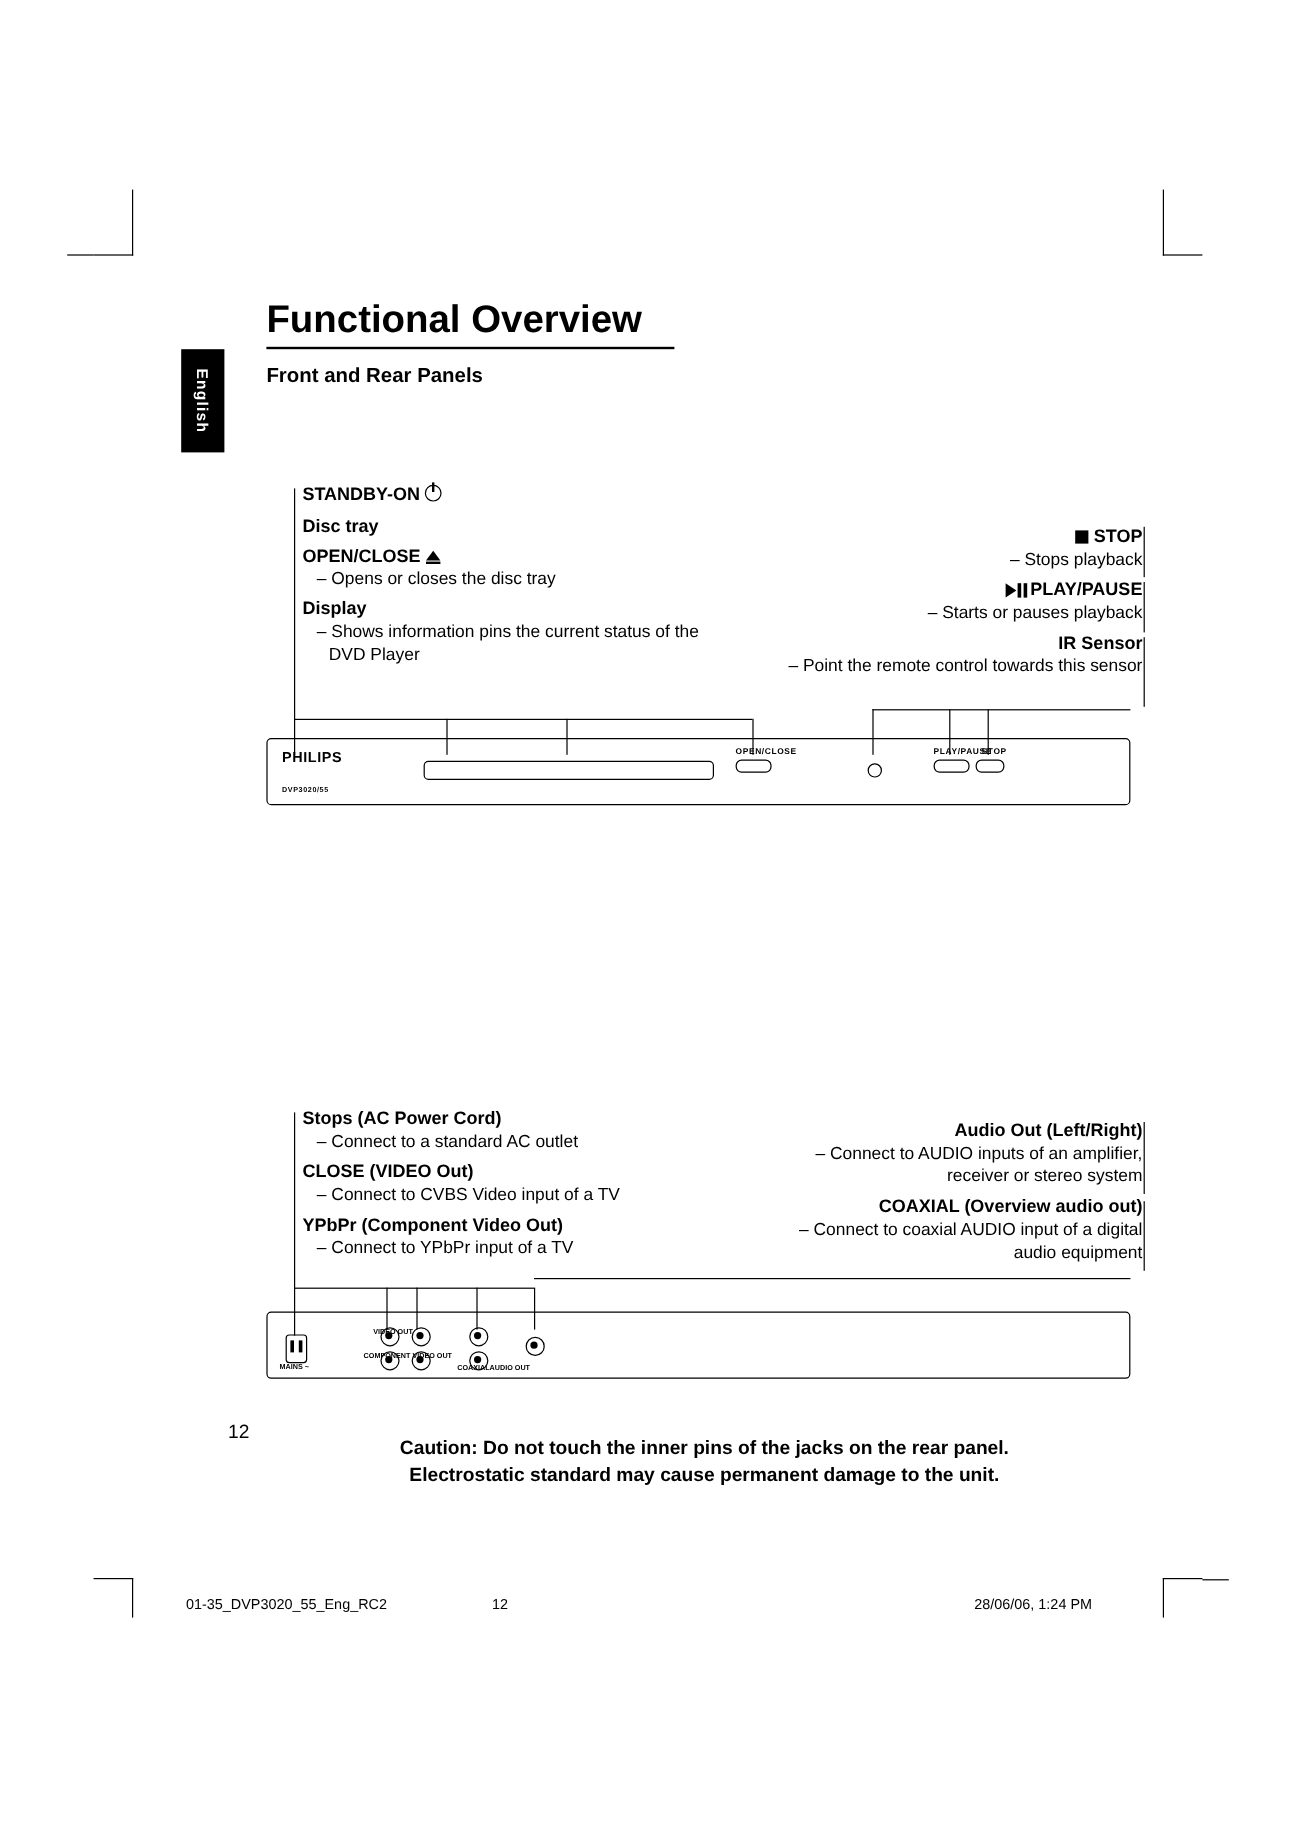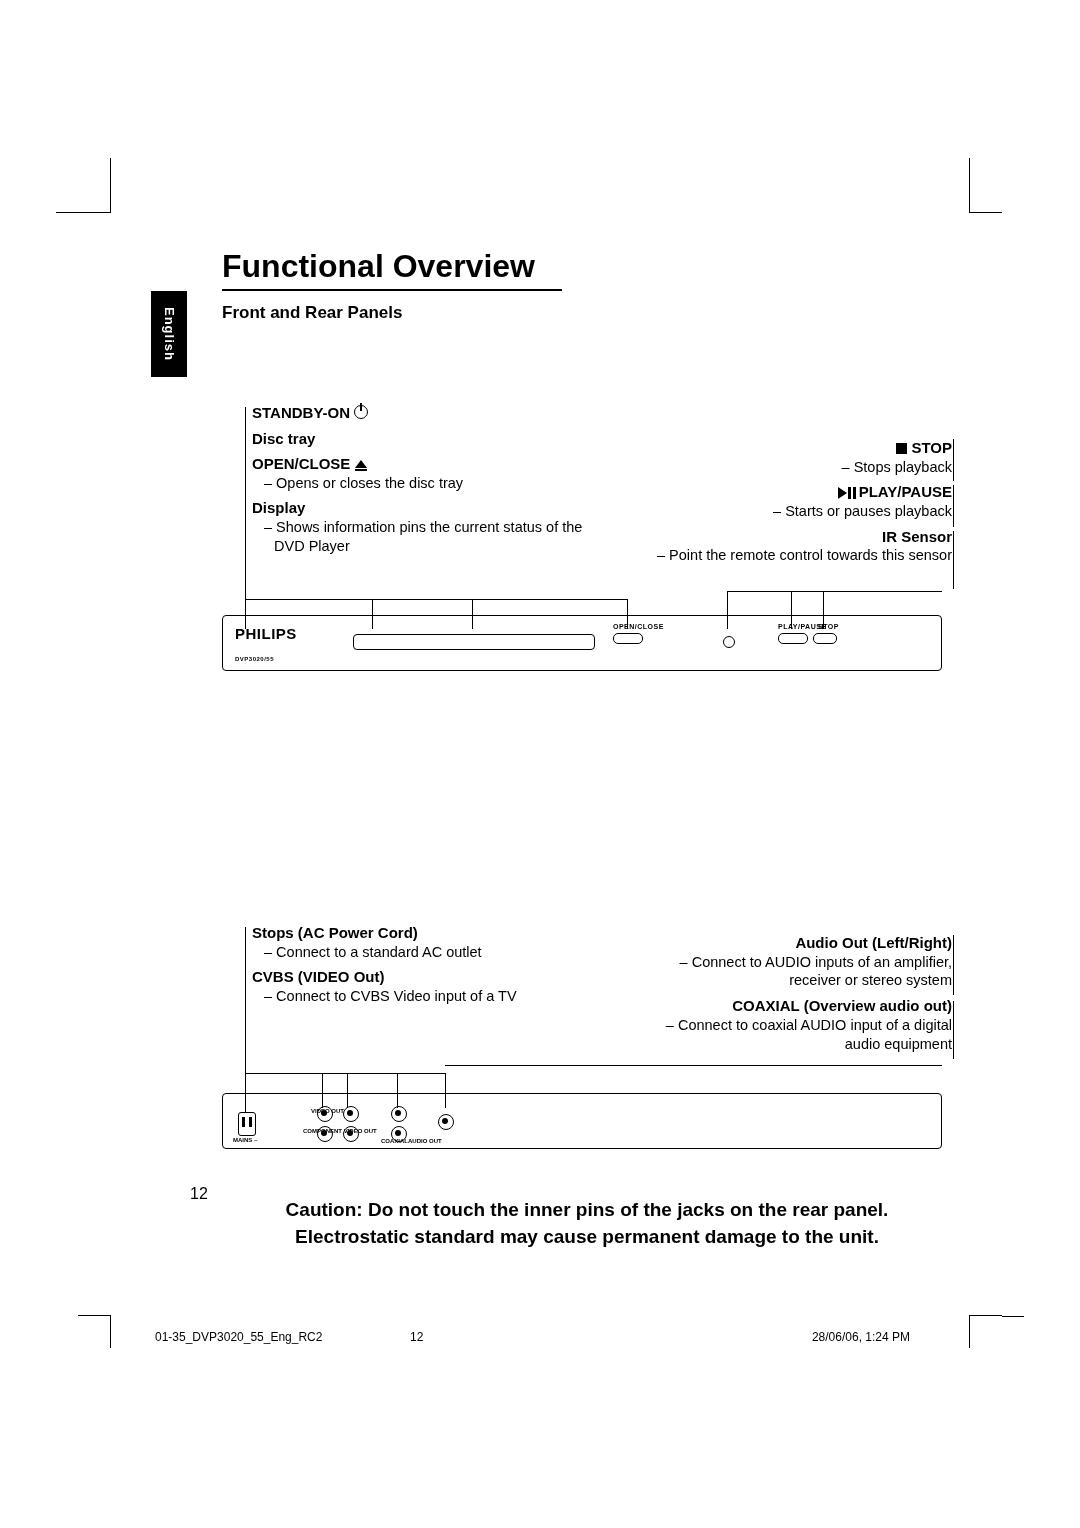--- a/index.html
+++ b/index.html
@@ -113,21 +113,21 @@
   .mains-plug {
     position:absolute; left:15px; top:18px; width:16px; height:22px; border:1.2px solid #000; border-radius:3px;
   }
   .mains-plug::before { content:""; position:absolute; left:3px; top:4px; width:3px; height:10px; background:#000; }
   .mains-plug::after  { content:""; position:absolute; right:3px; top:4px; width:3px; height:10px; background:#000; }
   .tiny { position:absolute; font-size:6px; font-weight:bold; }
 
   .caution {
     text-align: center;
     font-weight: bold;
-    font-size: 19px;
+    font-size: 16px;
     margin-top: 34px;
     line-height: 1.4;
   }
   .page-num {
     position:absolute;
     left: 190px;
     top: 1185px;
     font-size: 16px;
   }
   .footer-left { position:absolute; left:155px; bottom:184px; font-size:12px; }
@@ -197,21 +197,21 @@
         </div>
       </div>
 
       <div class="connector" style="left:23px; top:4px; height:222px;"></div>
 
       <div class="box-border-r" style="position:absolute; right:-2px; top:36px; height:42px; width:1px;"></div>
       <div class="box-border-r" style="position:absolute; right:-2px; top:82px; height:42px; width:1px;"></div>
       <div class="box-border-r" style="position:absolute; right:-2px; top:128px; height:58px; width:1px;"></div>
 
       <div class="device-front">
-        <span class="df-text" style="left:12px; top:8px; font-size:15px;">PHILIPS</span>
+        <span class="df-text" style="left:12px; top:8px; font-size:12px;">PHILIPS</span>
         <span class="df-text" style="left:12px; top:40px; font-size:6px;">DVP3020/55</span>
         <div class="df-slot" style="left:130px; top:18px; width:240px; height:14px;"></div>
         <span class="df-text" style="left:390px; top:6px;">OPEN/CLOSE</span>
         <div class="df-slot" style="left:390px; top:17px; width:28px; height:9px; border-radius:5px;"></div>
         <div class="df-circle" style="left:500px; top:20px;"></div>
         <span class="df-text" style="left:555px; top:6px;">PLAY/PAUSE</span>
         <div class="df-slot" style="left:555px; top:17px; width:28px; height:9px; border-radius:5px;"></div>
         <span class="df-text" style="left:595px; top:6px;">STOP</span>
         <div class="df-slot" style="left:590px; top:17px; width:22px; height:9px; border-radius:5px;"></div>
       </div>
@@ -227,22 +227,26 @@
     </div>
 
     <div class="diagram rear-section">
       <div class="rear-wrap">
         <div class="rear-left-col">
           <div class="item">
             <div class="item-title">Stops (AC Power Cord)</div>
             <div class="item-desc">Connect to a standard AC outlet</div>
           </div>
           <div class="item">
-            <div class="item-title">CVBS (VIDEO Out)</div>
+            <div class="item-title">CLOSE (VIDEO Out)</div>
             <div class="item-desc">Connect to CVBS Video input of a TV</div>
+          </div>
+          <div class="item">
+            <div class="item-title">YPbPr (Component Video Out)</div>
+            <div class="item-desc">Connect to YPbPr input of a TV</div>
           </div>
         </div>
 
         <div class="rear-right-col">
           <div class="item">
             <div class="item-title">Audio Out (Left/Right)</div>
             <div class="item-desc">Connect to AUDIO inputs of an amplifier, receiver or stereo system</div>
           </div>
           <div class="item">
             <div class="item-title">COAXIAL (Overview audio out)</div>

